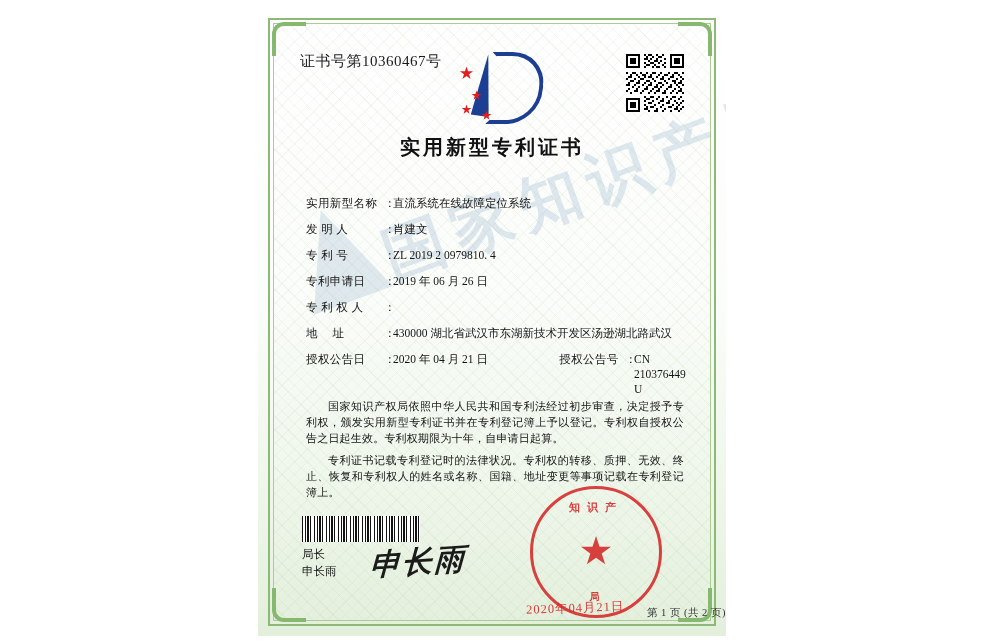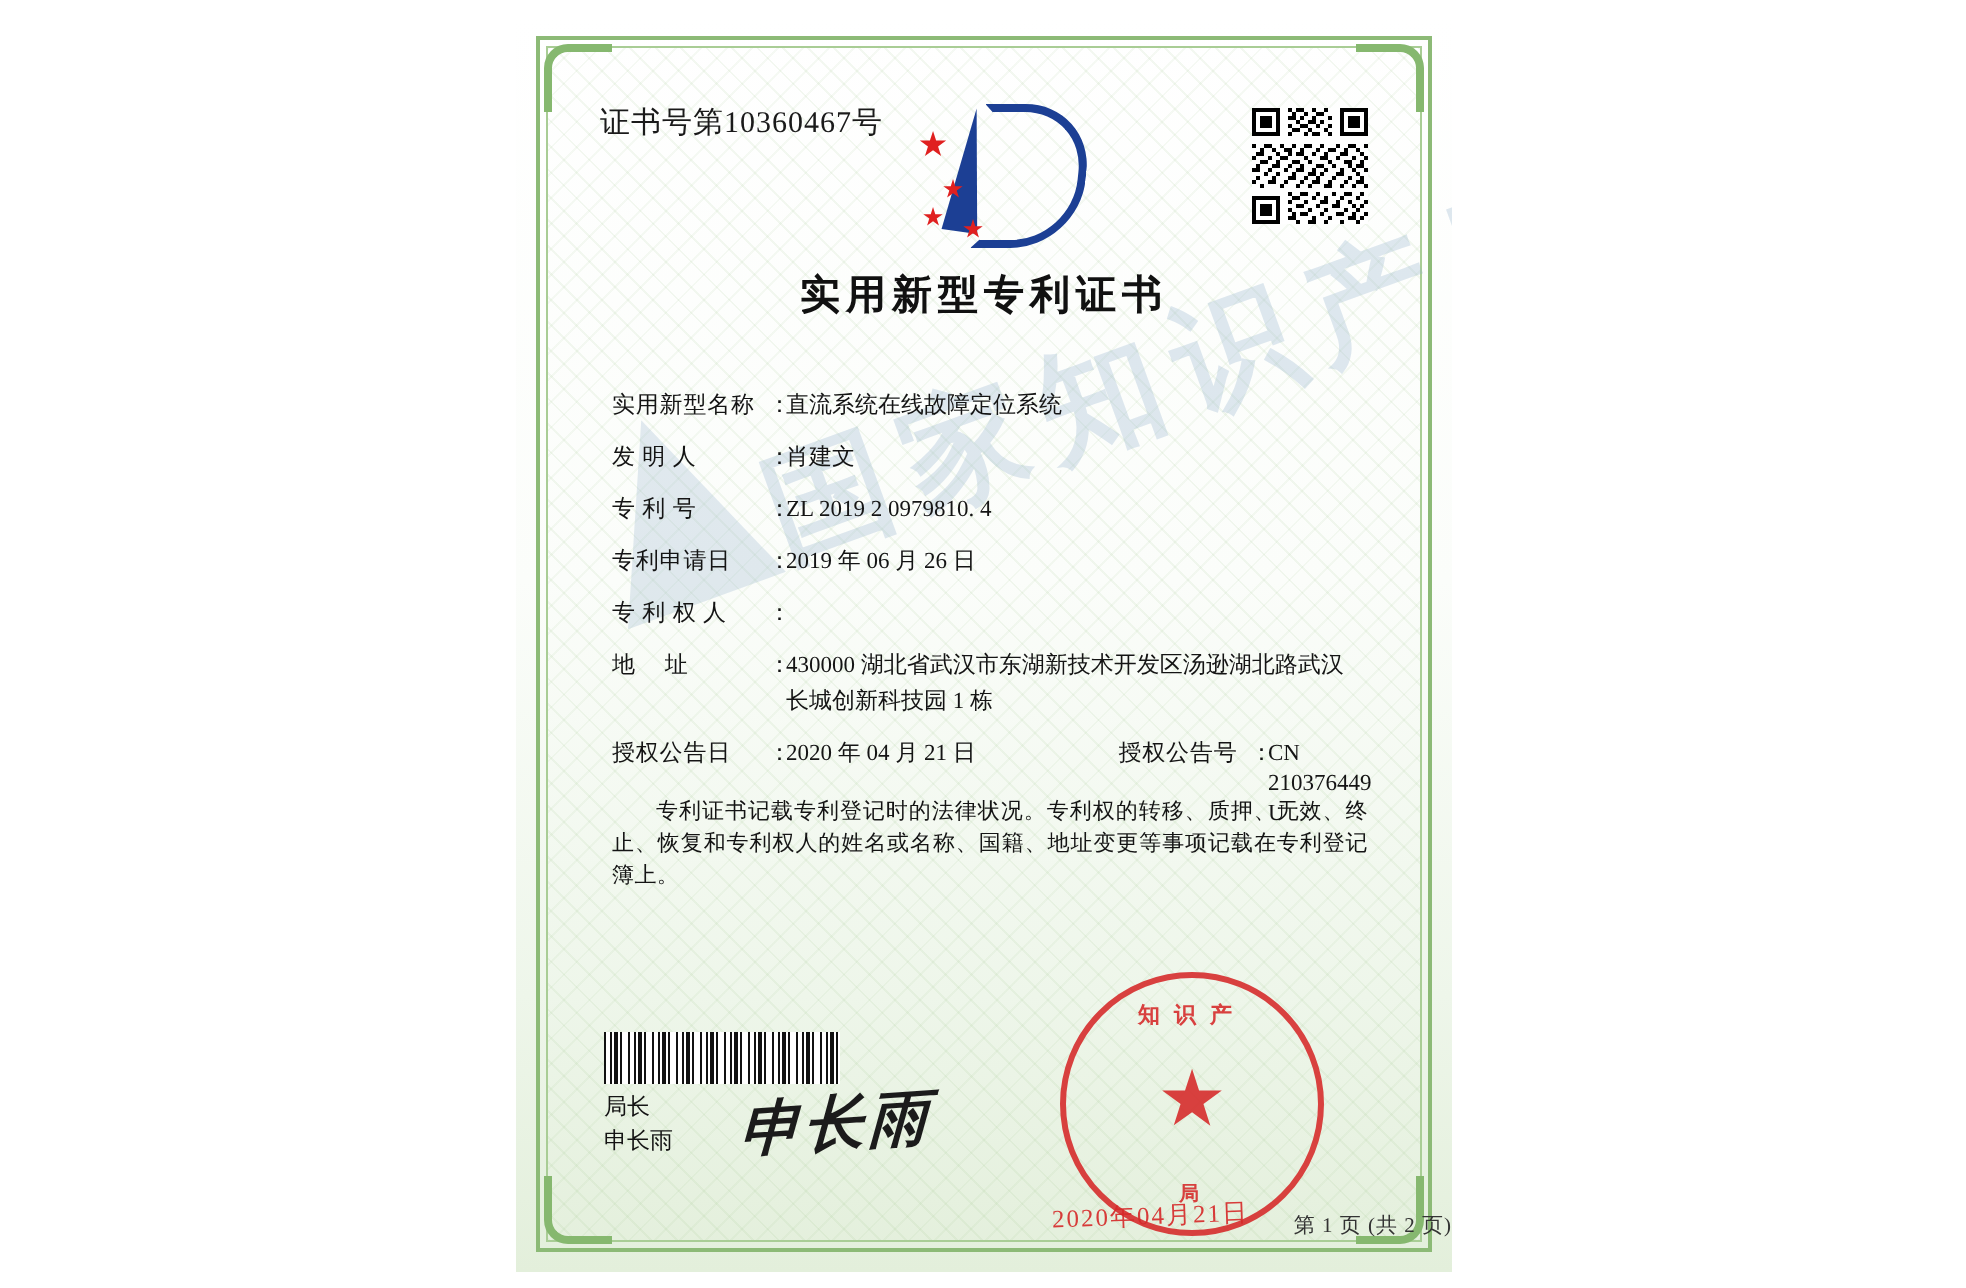--- a/index.html
+++ b/index.html
@@ -537,36 +537,36 @@
       <div class="row">
         <span class="label">专 利 权 人</span>
         <span class="colon">：</span>
       </div>
 
       <div class="row">
         <span class="label spaced">地 址</span>
         <span class="colon">：</span>
         <span class="value">
           <span>430000 湖北省武汉市东湖新技术开发区汤逊湖北路武汉</span>
-          <span class="line2">长城创新科技园 1 栋</span>
         </span>
       </div>
 
       <div class="row dual">
         <span class="label">授权公告日</span>
         <span class="colon">：</span>
         <span class="value-a">2020 年 04 月 21 日</span>
         <span class="label-b">授权公告号</span>
         <span class="colon">：</span>
         <span class="value-b">CN 210376449 U</span>
       </div>
 
     </div>
 
     <div class="body-text">
+      <p>国家知识产权局依照中华人民共和国专利法经过初步审查，决定授予专利权，颁发实用新型专利证书并在专利登记簿上予以登记。专利权自授权公告之日起生效。专利权期限为十年，自申请日起算。</p>
       <p>专利证书记载专利登记时的法律状况。专利权的转移、质押、无效、终止、恢复和专利权人的姓名或名称、国籍、地址变更等事项记载在专利登记簿上。</p>
     </div>
 
     <div class="barcode"></div>
 
     <div class="sig-block">
       <div>局长</div>
       <div>申长雨</div>
     </div>
     <div class="sig-script">申长雨</div>

